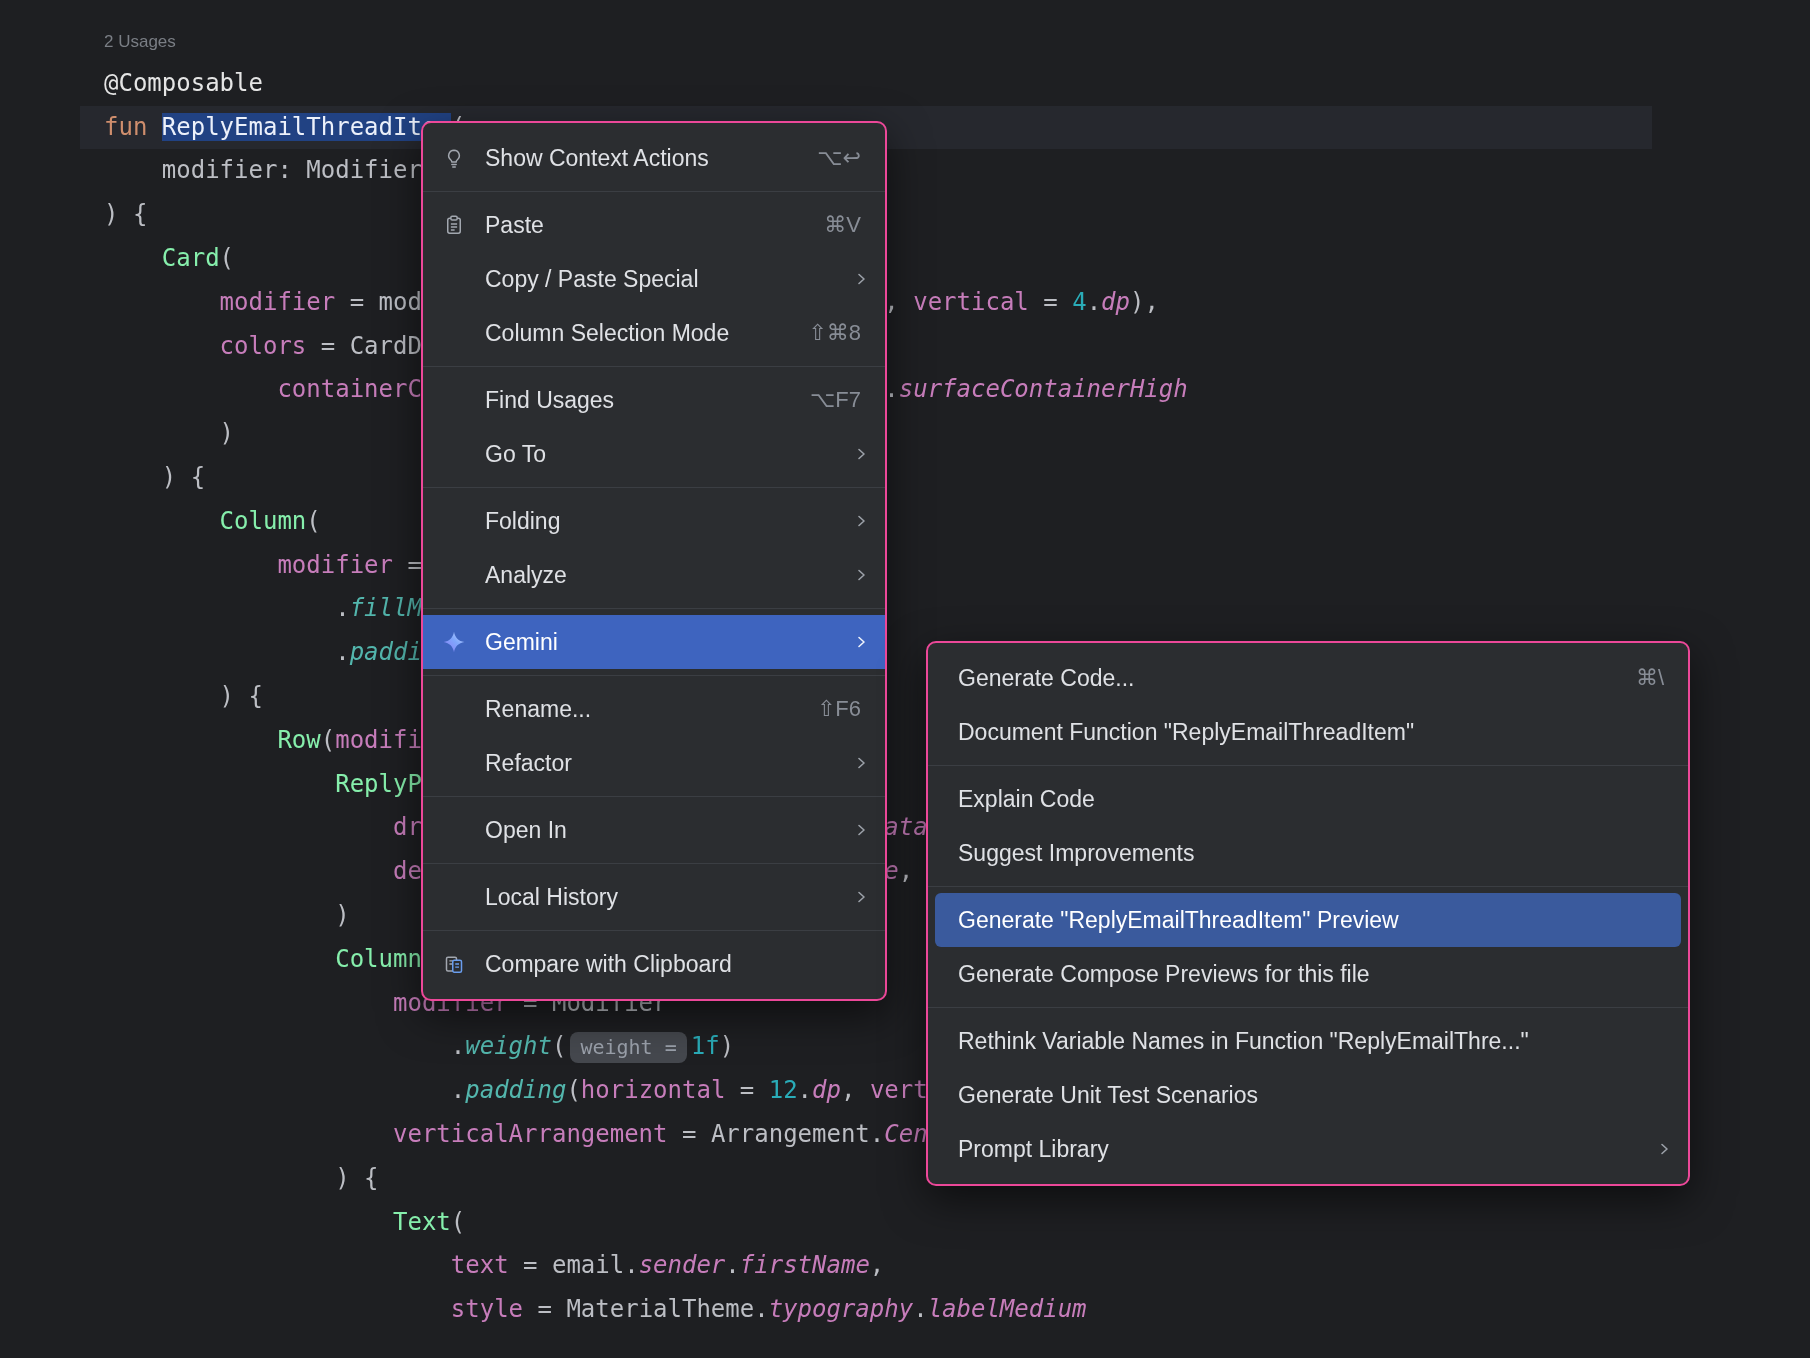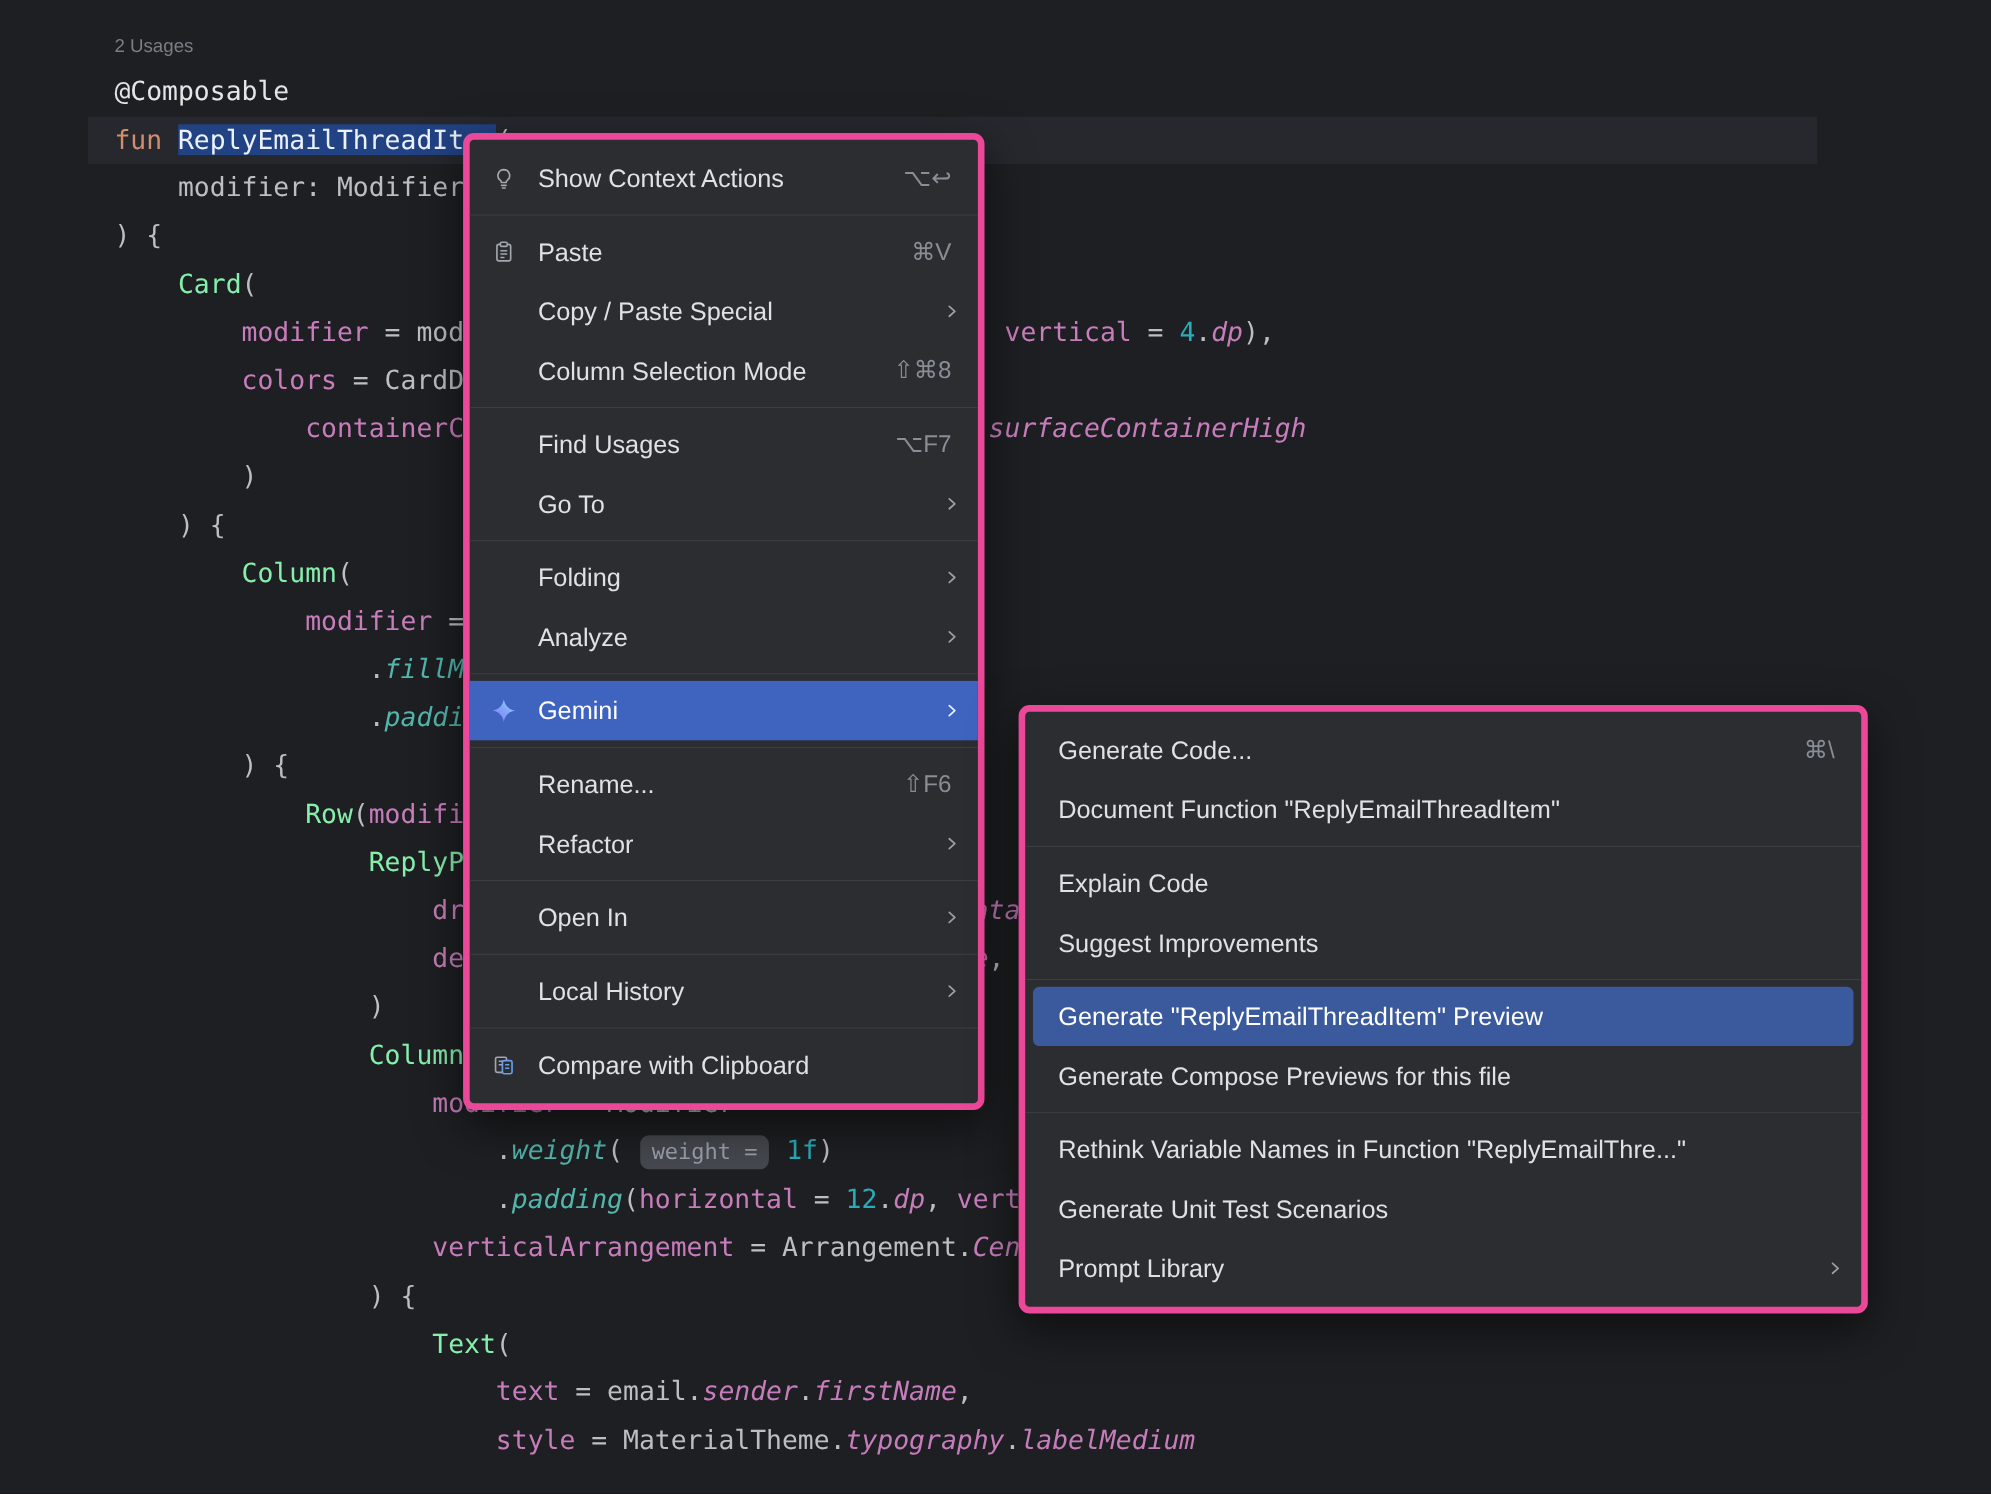--- a/index.html
+++ b/index.html
@@ -17,24 +17,24 @@
   .tk-kw{color:#cf8e6d;}
   .tk-ann{color:#e5e5e5;}
   .tk-usages{color:#7a7e85;font-family:"Liberation Sans","DejaVu Sans",sans-serif;font-size:17px;cursor:pointer;}
   .tk-comp{color:#86efac;}
   .tk-fn{color:#53b6ad;font-style:italic;}
   .tk-pk{color:#c77dbb;}
   .tk-pki{color:#c77dbb;font-style:italic;}
   .tk-num{color:#2aacb8;}
   .tk-sel{background:var(--tksel,#214283);color:#ecf1fb;}
   .tk-chip{display:inline-block;background:#45484e;color:#9aa0aa;border-radius:8px;
-        padding:0 10px;height:31px;line-height:31px;font-size:20px;margin:0 16px;font-style:normal;}
+        padding:0 10px;height:31px;line-height:31px;font-size:20px;margin:0 4px;font-style:normal;}
 
   
-  .menu{position:absolute;background:var(--menubg,#2b2d30);border:6px solid #ec4899;border-radius:10px;
+  .menu{position:absolute;background:var(--menubg,#2b2d30);border:2px solid #ec4899;border-radius:10px;
         padding:8px 0;box-shadow:0 14px 42px rgba(0,0,0,.55);z-index:10;}
   #menu1{left:421px;top:121px;width:462px;}
   #menu2{left:926px;top:641px;width:760px;}
   .mi{display:flex;align-items:center;height:54px;font-size:23px;color:#dfe1e5;cursor:pointer;}
   .mi .ic{width:62px;min-width:62px;display:flex;align-items:center;justify-content:center;color:#a2a7af;}
   #menu2 .mi{padding-left:30px;}
   .mi .lb{white-space:nowrap;padding-right:22px;}
   .mi .sc{margin-left:auto;padding-left:26px;padding-right:24px;color:#888d96;font-size:22px;white-space:nowrap;}
   .mi .ch{margin-left:auto;padding-right:16px;display:flex;align-items:center;color:#9ba0a8;}
   .mi.sel{background:var(--sel1,#3e64bf);color:#ffffff;}

